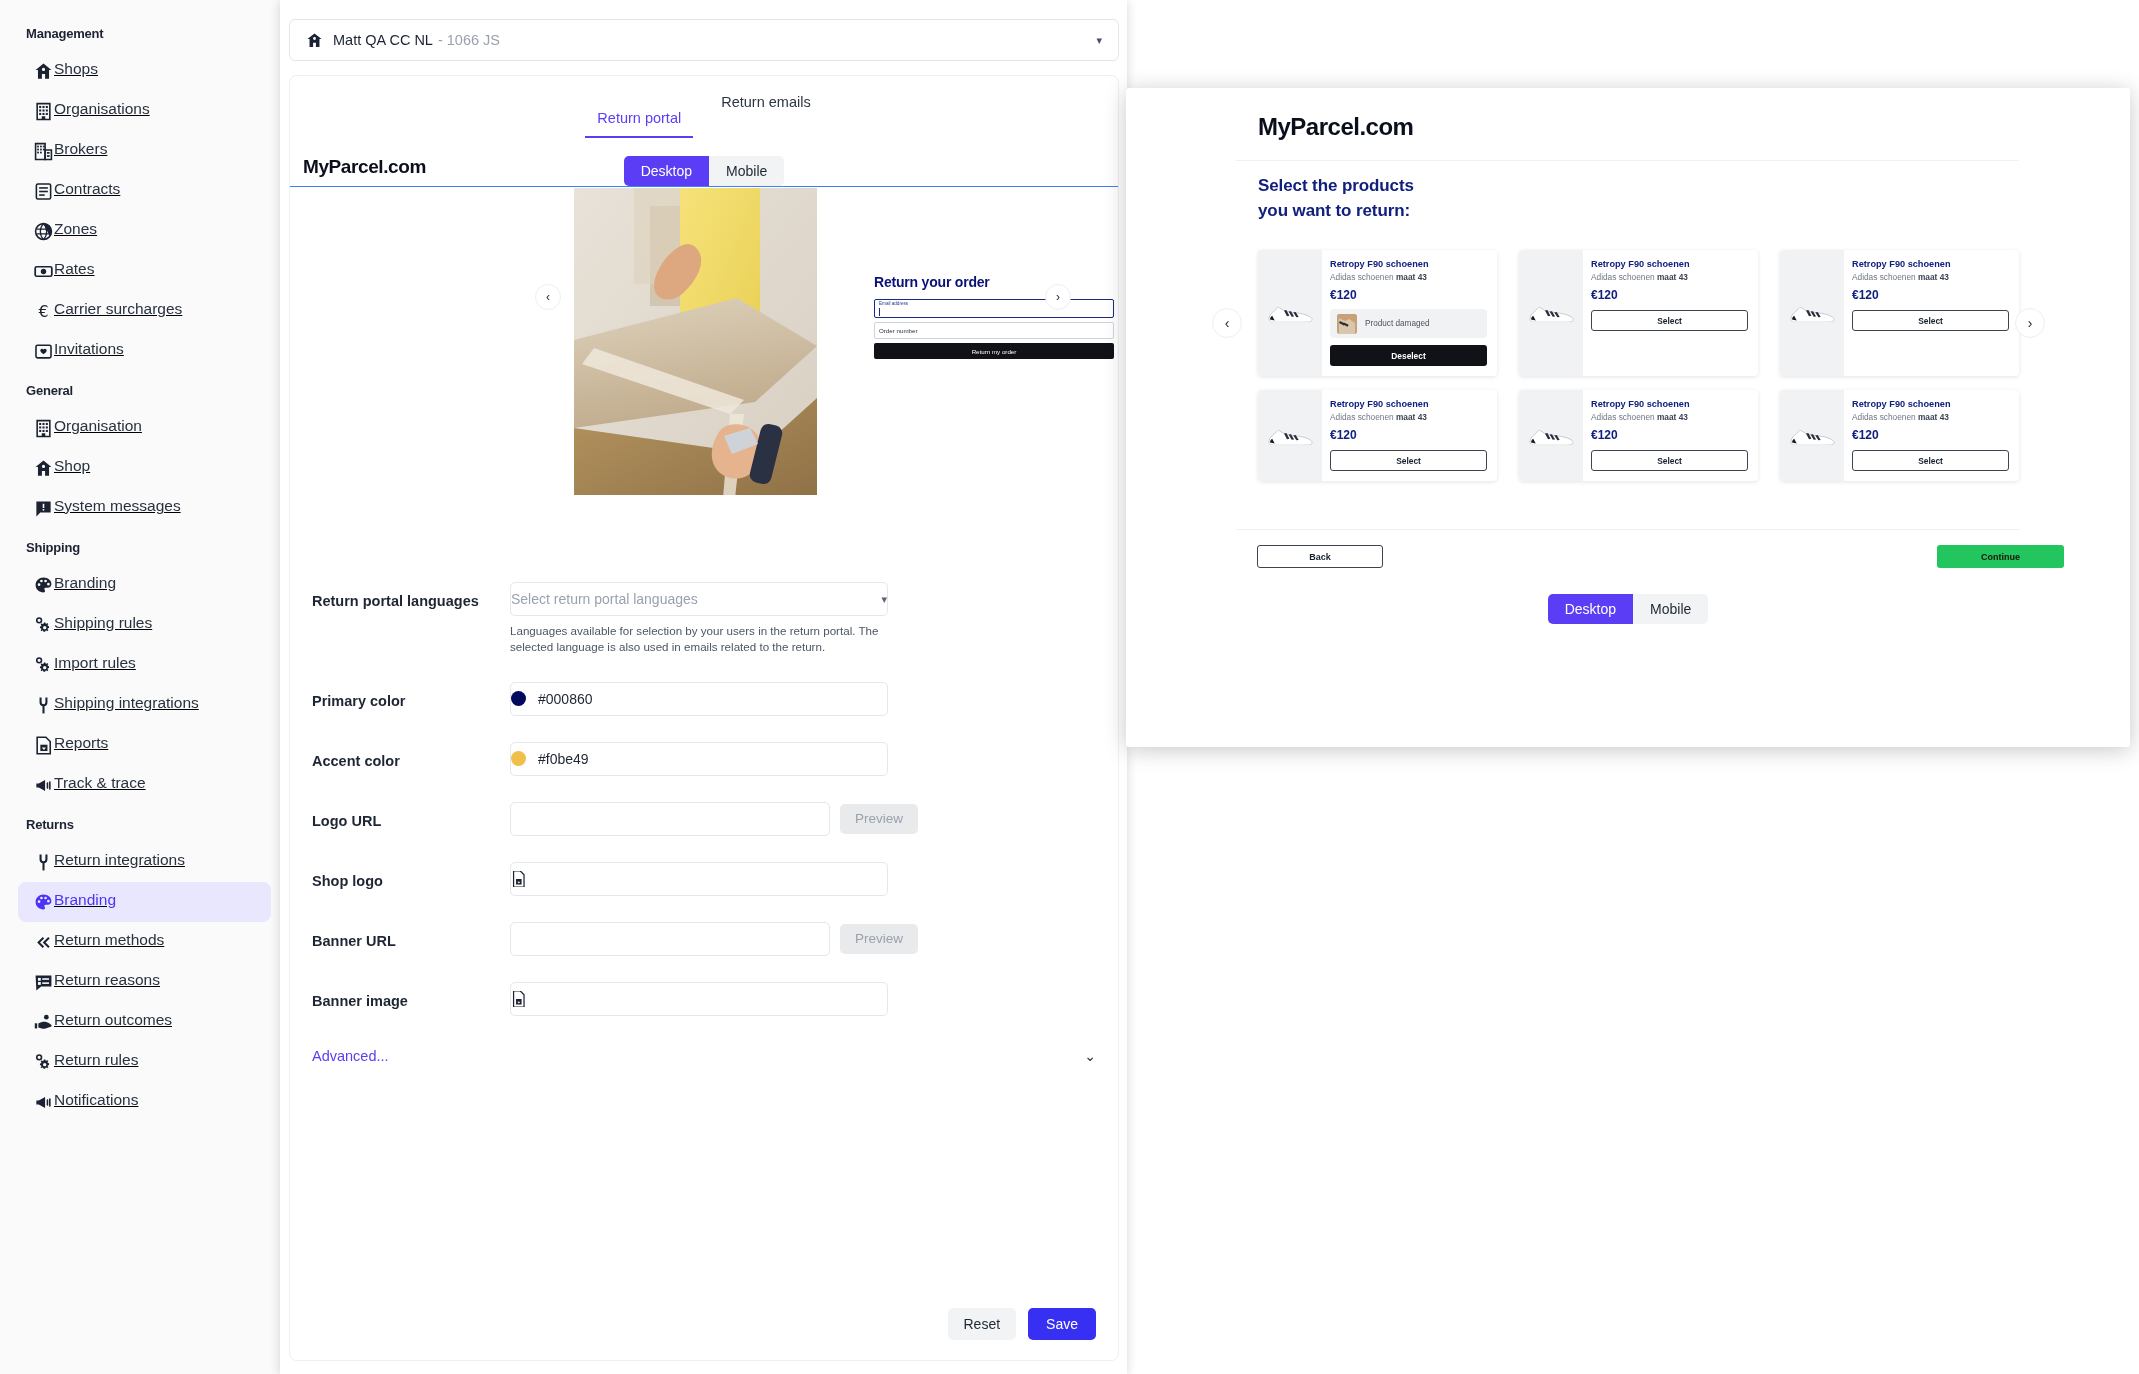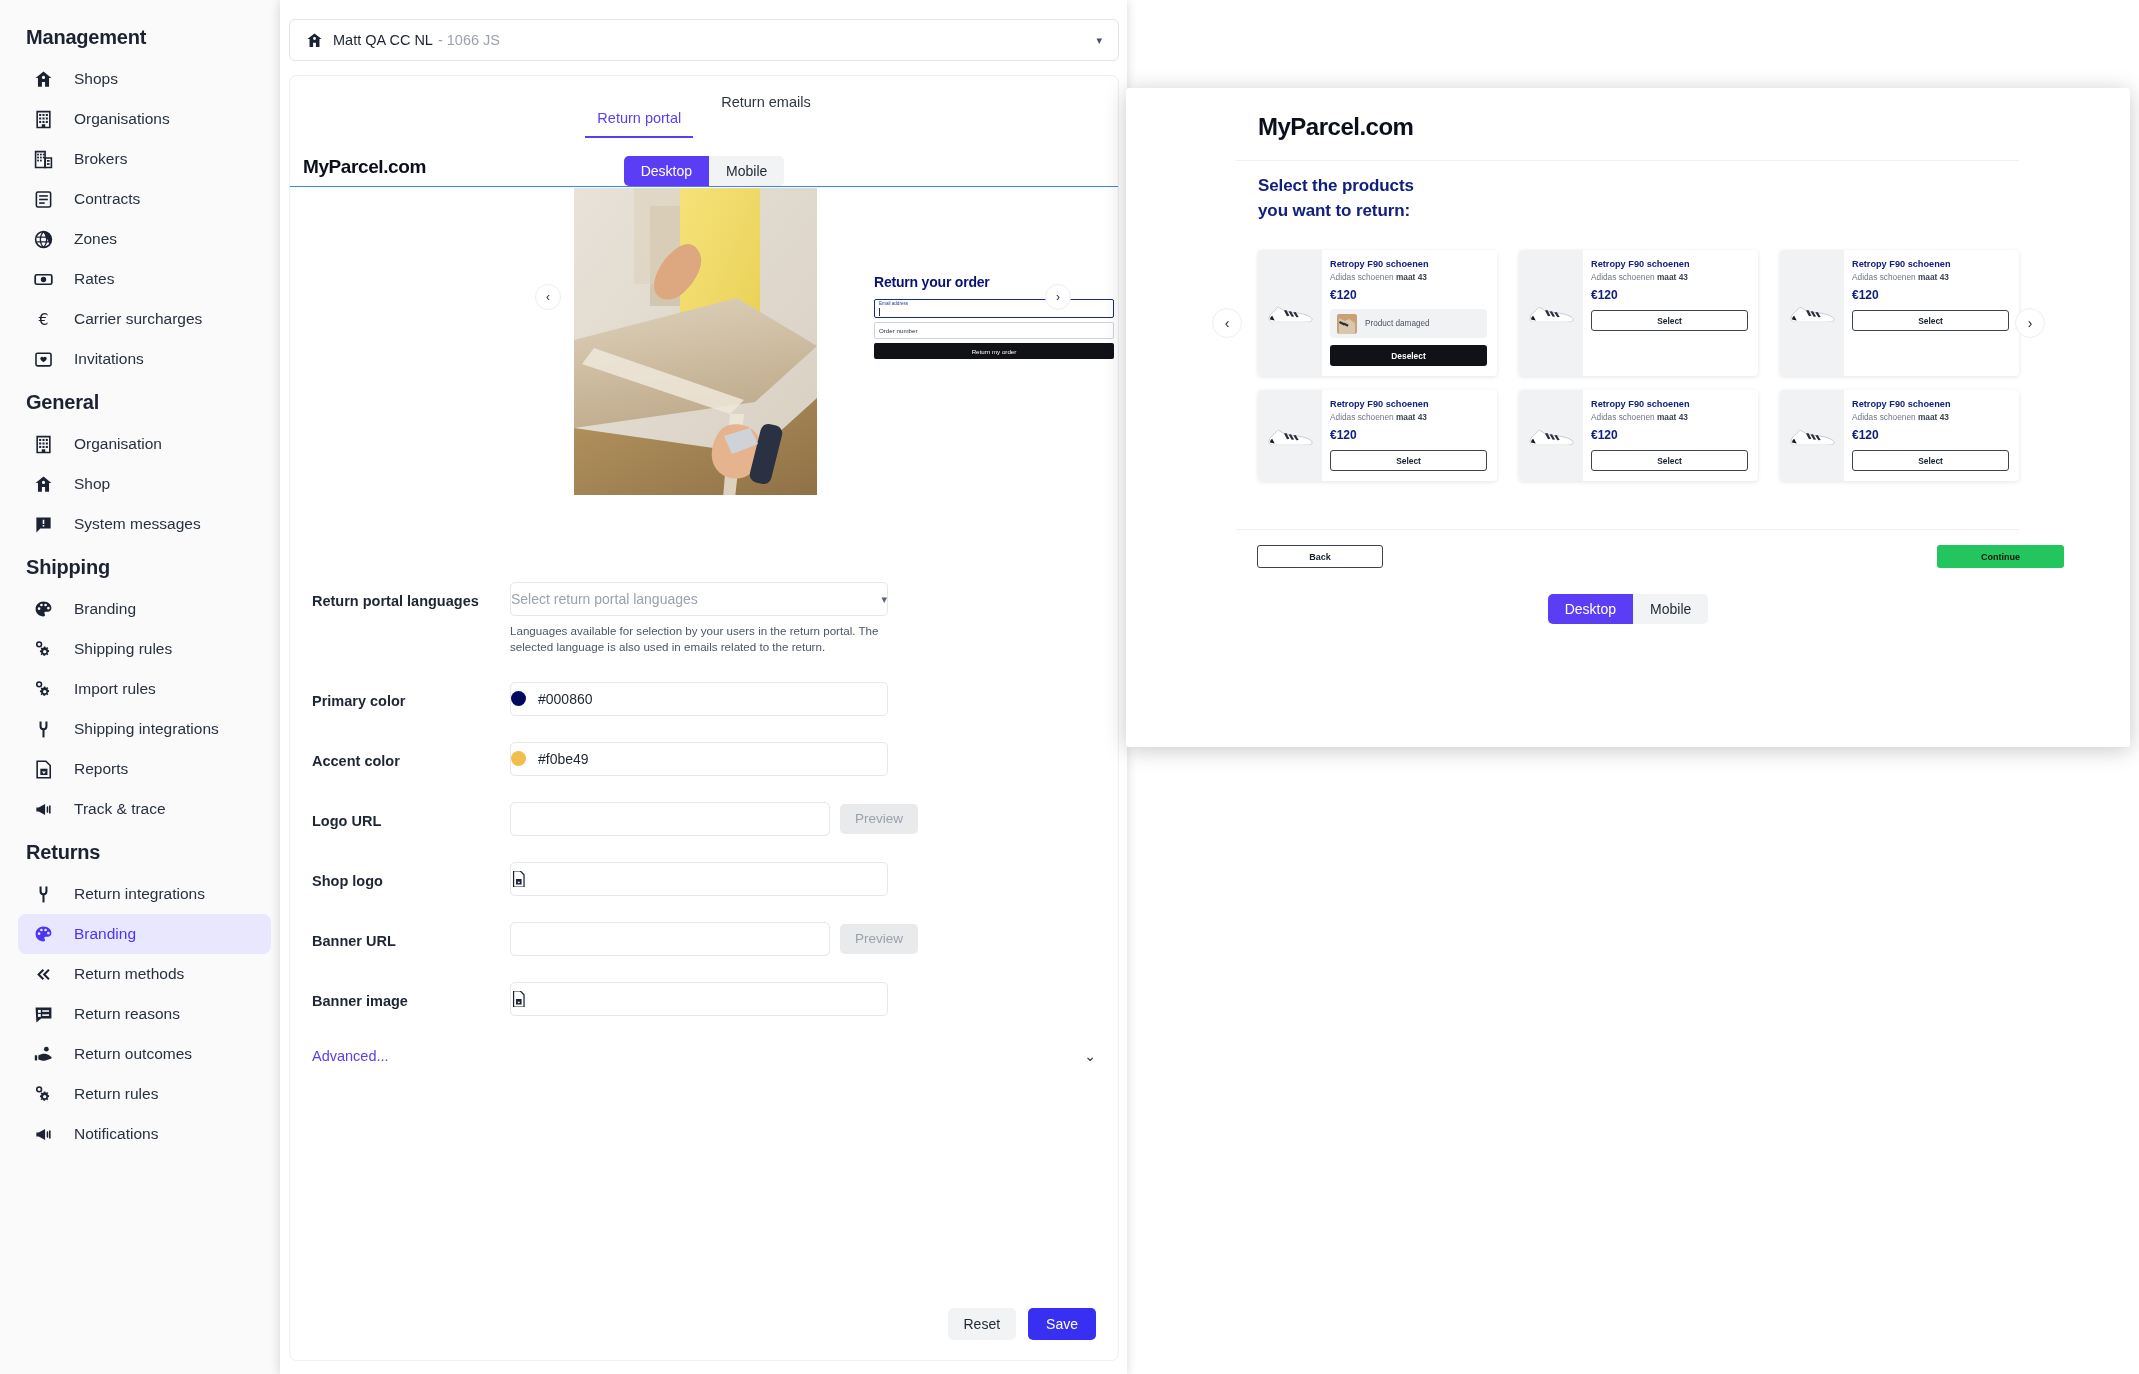--- a/index.html
+++ b/index.html
@@ -14,27 +14,27 @@
 
   
   .sidebar {
     position: absolute; left: 0; top: 0; width: 290px; height: 1374px;
     background: #fafafa;
     border-right: 1px solid #eceef1;
     padding: 14px 0 0 0;
     overflow: hidden;
   }
   .nav-group-title {
-    font-size: 20px; font-weight: bold; color: #1b2232;
+    font-size: 13px; font-weight: bold; color: #1b2232;
     padding: 12px 0 10px 26px; letter-spacing: -0.2px;
   }
   .nav-item {
-    display: flex; align-items: center; gap: 20px;
+    display: flex; align-items: flex-start; gap: 0;
     margin: 0 18px; padding: 9px 14px;
-    border-radius: 8px; cursor: pointer;
+    border-radius: 8px; cursor: pointer; text-decoration: underline;
   }
   .nav-item .nav-icon {
     width: 22px; height: 22px; flex: 0 0 22px;
     display: flex; align-items: center; justify-content: center;
     color: #1b2232;
   }
   .nav-item .nav-icon svg { width: 19px; height: 19px; fill: currentColor; display:block; }
   .nav-label { font-size: 15.5px; color: #27313f; white-space: nowrap; }
   .nav-item.active { background: #e9e7fe; }
   .nav-item.active .nav-label { color: #4b34f5; }

